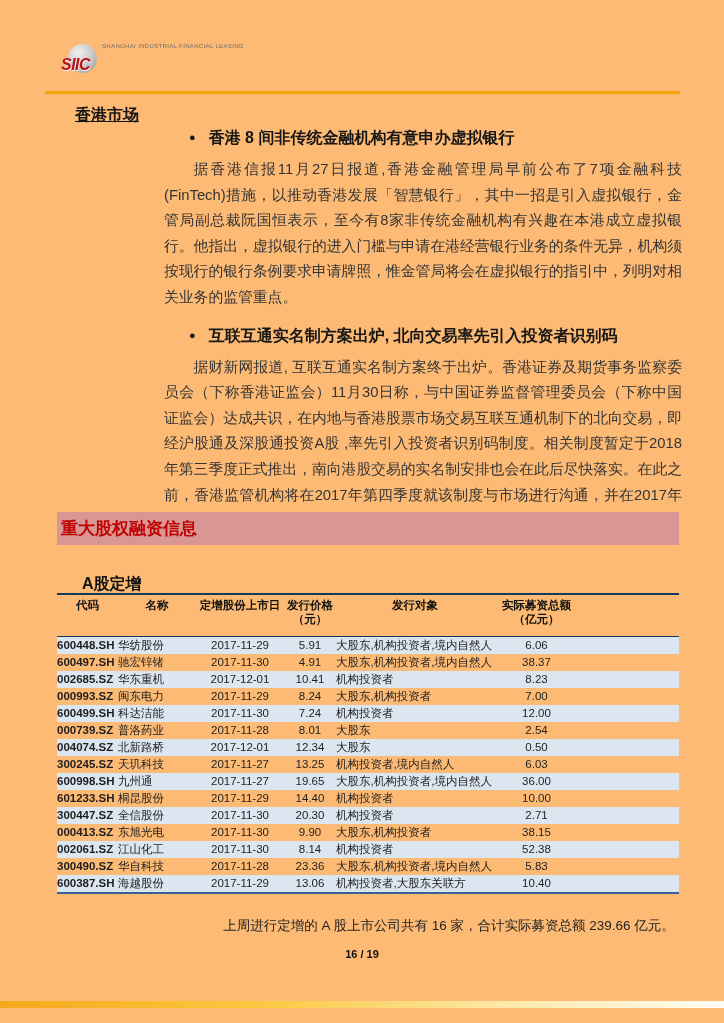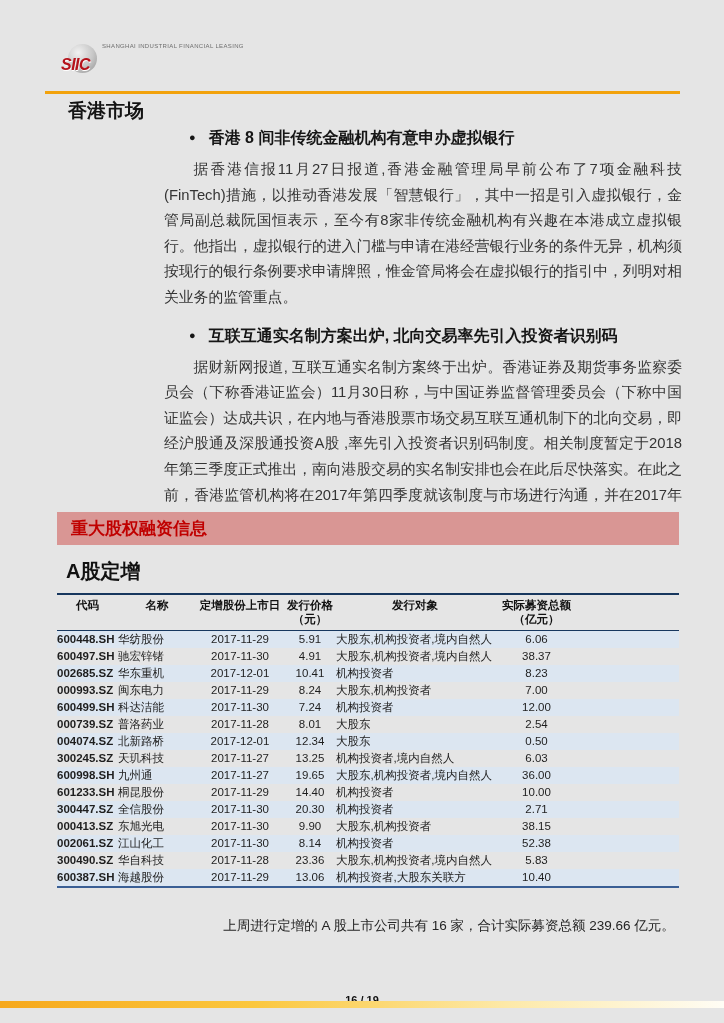--- a/index.html
+++ b/index.html
@@ -1,49 +1,49 @@
 <!DOCTYPE html>
 <html style="--accent-gold: #F2A20C; --banner-bg: #D99694; --banner-text: #C00000; --table-border-dark: #17375E; --table-border-blue: #3A5F95; --row-alt: #DCE6F1;"><head>
 <meta charset="utf-8">
 <style>
   html,body{margin:0;padding:0;background:#ffffff;}
   .page{
-    position:relative; width:724px; height:1023px; background:#e5e5e5; overflow:hidden;
+    position:relative; width:724px; height:1023px; background:#fdba74; overflow:hidden;
     font-family:"Liberation Sans","DejaVu Sans",sans-serif; color:#222;
   }
   
   .logo{position:absolute; left:64px; top:41px; display:flex; align-items:flex-start;}
   .logo-globe{position:relative; width:38px; height:34px; margin-top:3px;}
   .globe-circle{position:absolute; left:4px; top:0; width:29px; height:29px; border-radius:50%;
     background:radial-gradient(circle at 35% 30%, #f1f1f1, #c6c6c6 55%, #909090);}
   .siic-mark{position:absolute; left:-3px; bottom:4px; font-style:italic; font-weight:900;
     font-size:16px; color:#b5121b; letter-spacing:-0.5px; text-shadow:0.5px 0.5px 0 #ffffff;}
   .logo-name{font-size:20px; font-weight:bold; color:#3f3f3f; letter-spacing:2px;
     border-bottom:1.5px solid #4a4a4a; padding-bottom:2px; line-height:24px;}
   .logo-sub{font-size:6px; color:#6d6d6d; letter-spacing:0.35px; margin-top:2px; white-space:nowrap;}
   .rule-gold{position:absolute; left:45px; top:91px; width:635px; height:3px;
     background:var(--accent-gold,#F2A20C);}
   
-  .section-title{position:absolute; left:68px; top:98px; margin:0; font-size:19px; font-weight:bold; color:#141414;}
+  .section-title{position:absolute; left:68px; top:98px; margin:7px; font-size:16px; font-weight:bold; color:#141414;text-decoration:underline;}
   .articles{position:absolute; left:164px; top:126px; width:518px;}
   .art-head{margin:0; padding-left:25px; font-size:16px; font-weight:bold; color:#161616; line-height:23px;}
   .art-head .bullet{font-size:11px; margin-right:13px; vertical-align:2px;}
   .art-body{margin:8px 0 13px 0; font-size:14.8px; line-height:25.6px; text-align:justify;
     text-indent:2em; color:#343434;}
   
   .banner{position:absolute; left:57px; top:512px; width:622px; height:33px; box-sizing:border-box;
     background:var(--banner-bg,#D99694); color:var(--banner-text,#C00000);
-    font-size:17px; font-weight:bold; line-height:33px; padding-left:14px;}
-  .sub-title{position:absolute; left:66px; top:558px; margin:0; font-size:20px; font-weight:bold; color:#111;}
+    font-size:17px; font-weight:bold; line-height:33px; padding-left:4px;}
+  .sub-title{position:absolute; left:66px; top:558px; margin:16px; font-size:16px; font-weight:bold; color:#111;}
   
   table.ashare{position:absolute; left:57px; top:593px; width:622px; border-collapse:collapse;
     table-layout:fixed; border-bottom:2.5px solid var(--table-border-blue,#3A5F95);}
   table.ashare thead th{border-top:2.5px solid var(--table-border-dark,#17375E);
     border-bottom:1.5px solid var(--table-border-dark,#17375E);
-    font-size:11.5px; font-weight:bold; color:#111; vertical-align:top; padding:3px 0 4px 0;}
+    font-size:11.5px; font-weight:bold; color:#111; vertical-align:top; padding:3px 0 10px 0;}
   table.ashare thead th div{line-height:14px;}
   table.ashare td{font-size:11.5px; height:17px; line-height:17px; padding:0; color:#1e1e1e;
     white-space:nowrap; overflow:hidden;}
   table.ashare tbody tr:nth-child(odd){background:var(--row-alt,#DCE6F1);}
   .col-code{width:61px; text-align:left;}
   td.col-code{padding-left:5px; font-weight:bold; font-size:11px;}
   th.col-code{text-align:center;}
   .col-name{width:78px;}
   td.col-name{text-align:left; padding-left:8px;}
   th.col-name{text-align:center;}
@@ -51,21 +51,21 @@
   .col-issue-price{width:52px; text-align:center;}
   .col-issue-targets{width:158px;margin-top:14px;}
   td.col-issue-targets{text-align:left; padding-left:6px;}
   th.col-issue-targets{text-align:center;}
   .col-raised-total{width:85px; text-align:center;}
   .col-filler{width:auto;}
   .summary{position:absolute; left:57px; top:905px; width:622px; margin:12px; box-sizing:border-box;
     padding-left:138px; text-align:center; font-size:13.5px; color:#242424;}
   
   .pageno{position:absolute; left:0; top:948px; width:100%; text-align:center;
-    font-size:11px; font-weight:bold; color:#111;margin-top:46px;}
+    font-size:11px; font-weight:bold; color:#111;}
   .rule-bottom{position:absolute; left:0; top:1001px; width:724px; height:7px;
     background:linear-gradient(90deg,#f6a81c 0%,#fbc73e 35%,#fde9a8 70%,#fffdf5 100%);}
 </style>
 </head>
 <body>
 
 <div class="page">
 
   <div class="logo">
     <div class="logo-globe">

